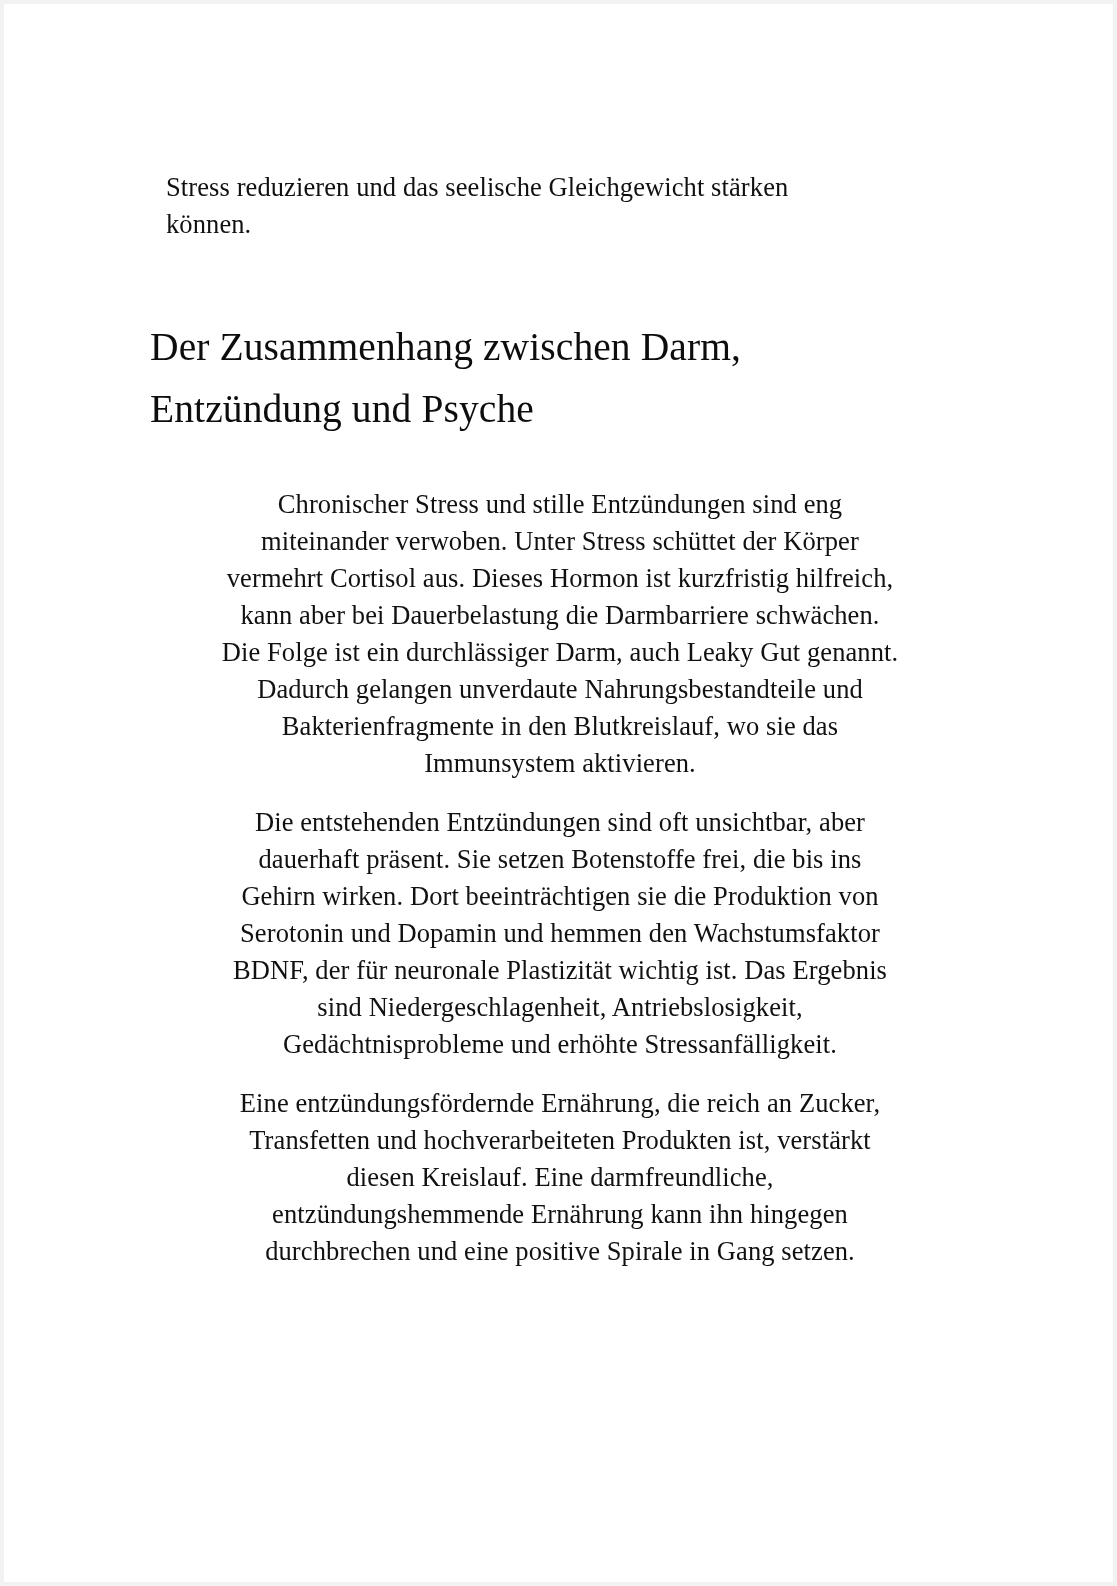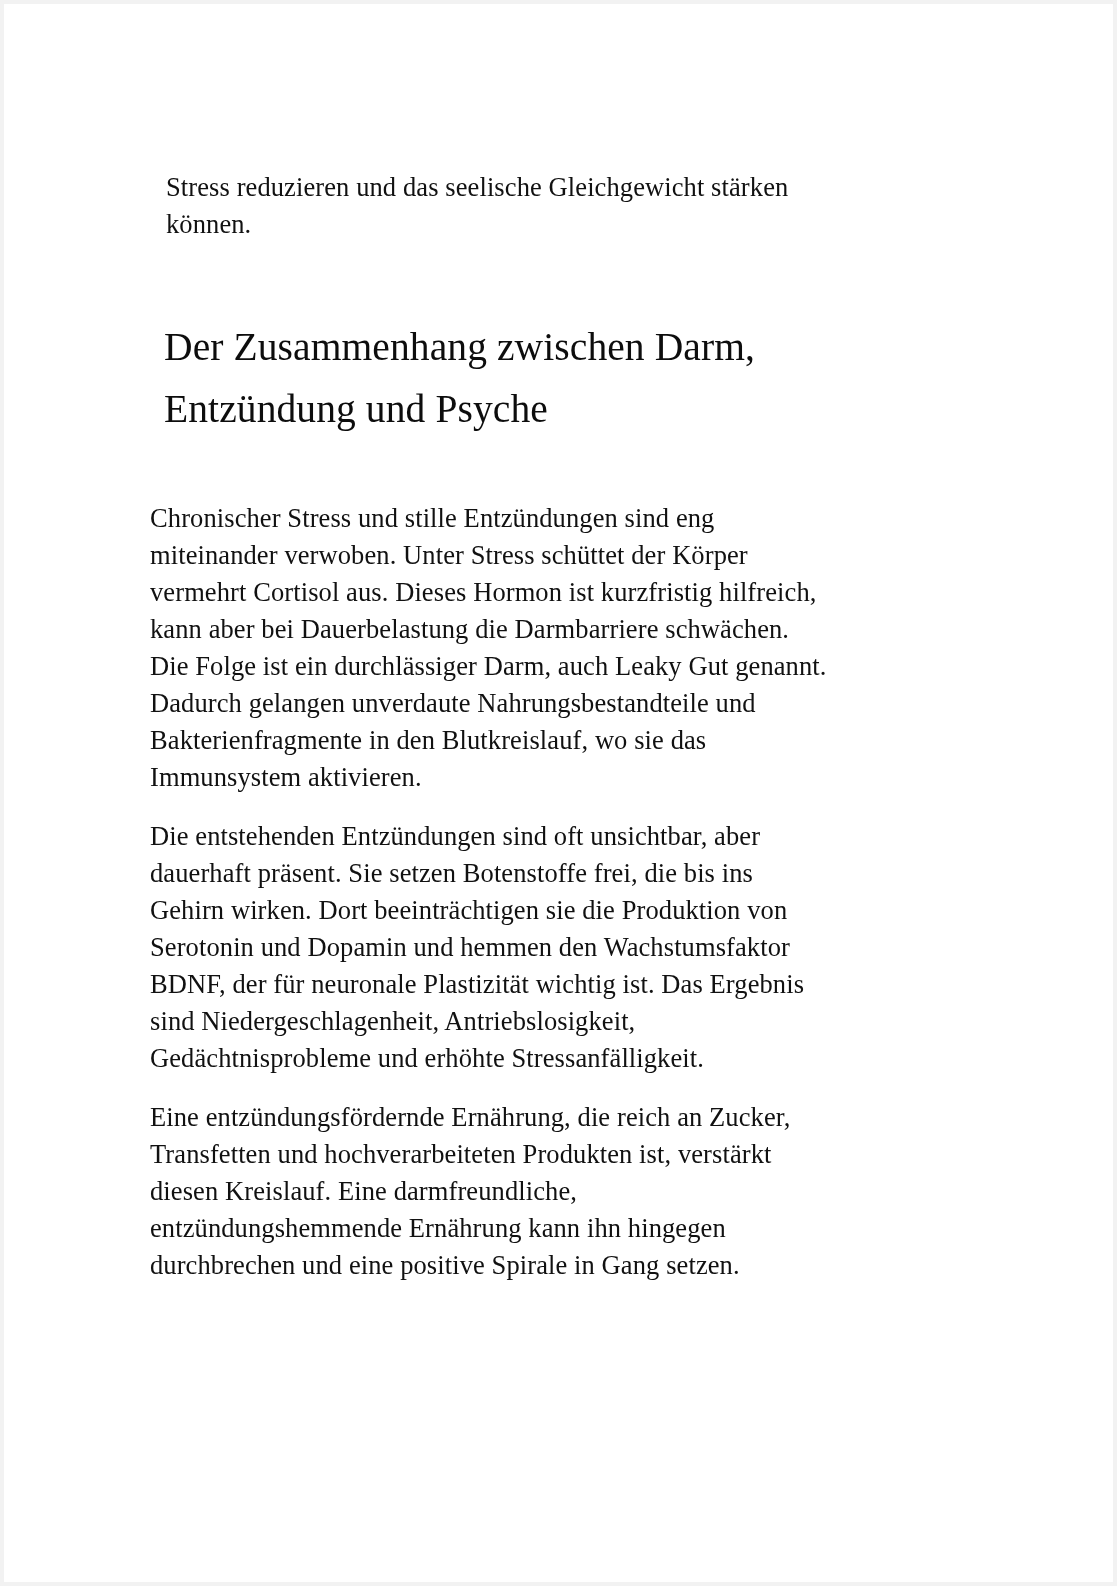--- a/index.html
+++ b/index.html
@@ -38,37 +38,38 @@
     padding-top: 149px;
     font-size: 26.5px;
     line-height: 37px;
     color: #111111;
     text-align: left;
     letter-spacing: 0.1px;
   }
 
   
   .section-heading {
-    margin: 14px;
+    margin: 0;
     padding-top: 57px;
     font-size: 39.5px;
     line-height: 62px;
     font-weight: 400;
     color: #0d0d0d;
     letter-spacing: 0.1px;
     max-width: 790px;
   }
 
   
   .body-para {
     margin: 0;
     font-size: 26.5px;
     line-height: 37px;
     color: #111111;
     letter-spacing: 0.1px;
+    text-align: center;
   }
   .body-para.first-body {
     padding-top: 46px;
   }
   .body-para + .body-para {
     padding-top: 22px;
   }
 
   
   .body-para br,

